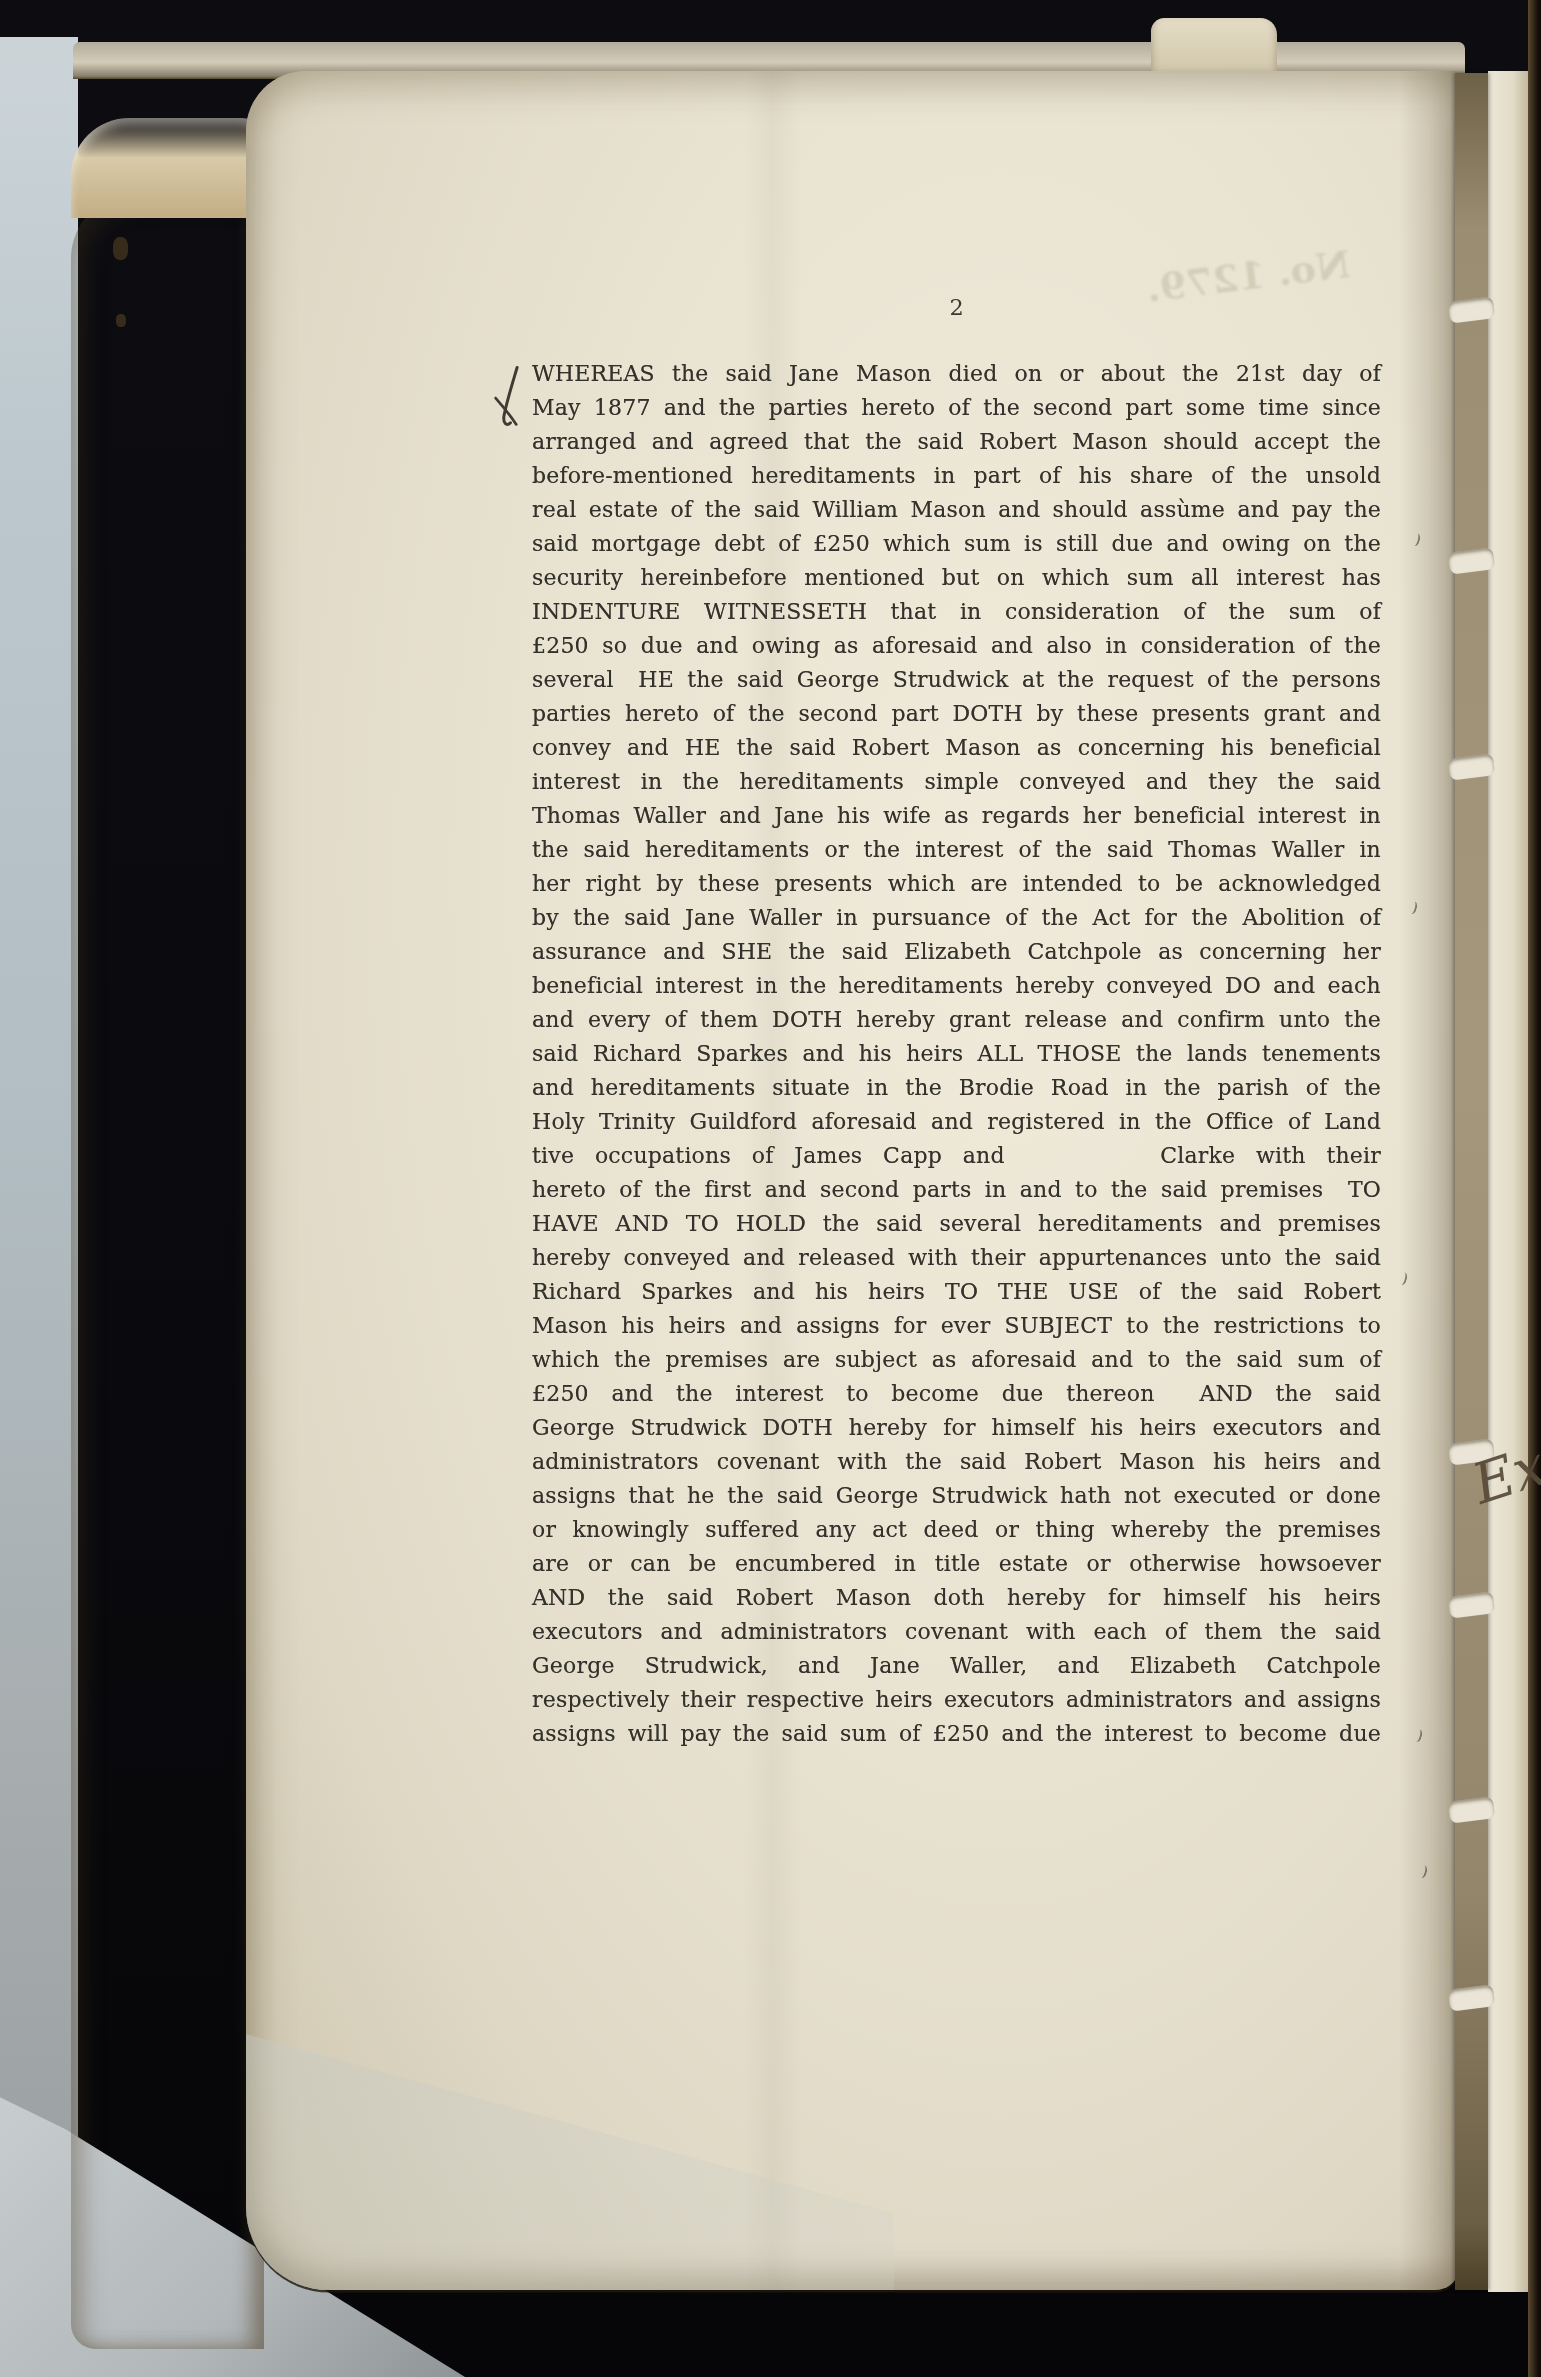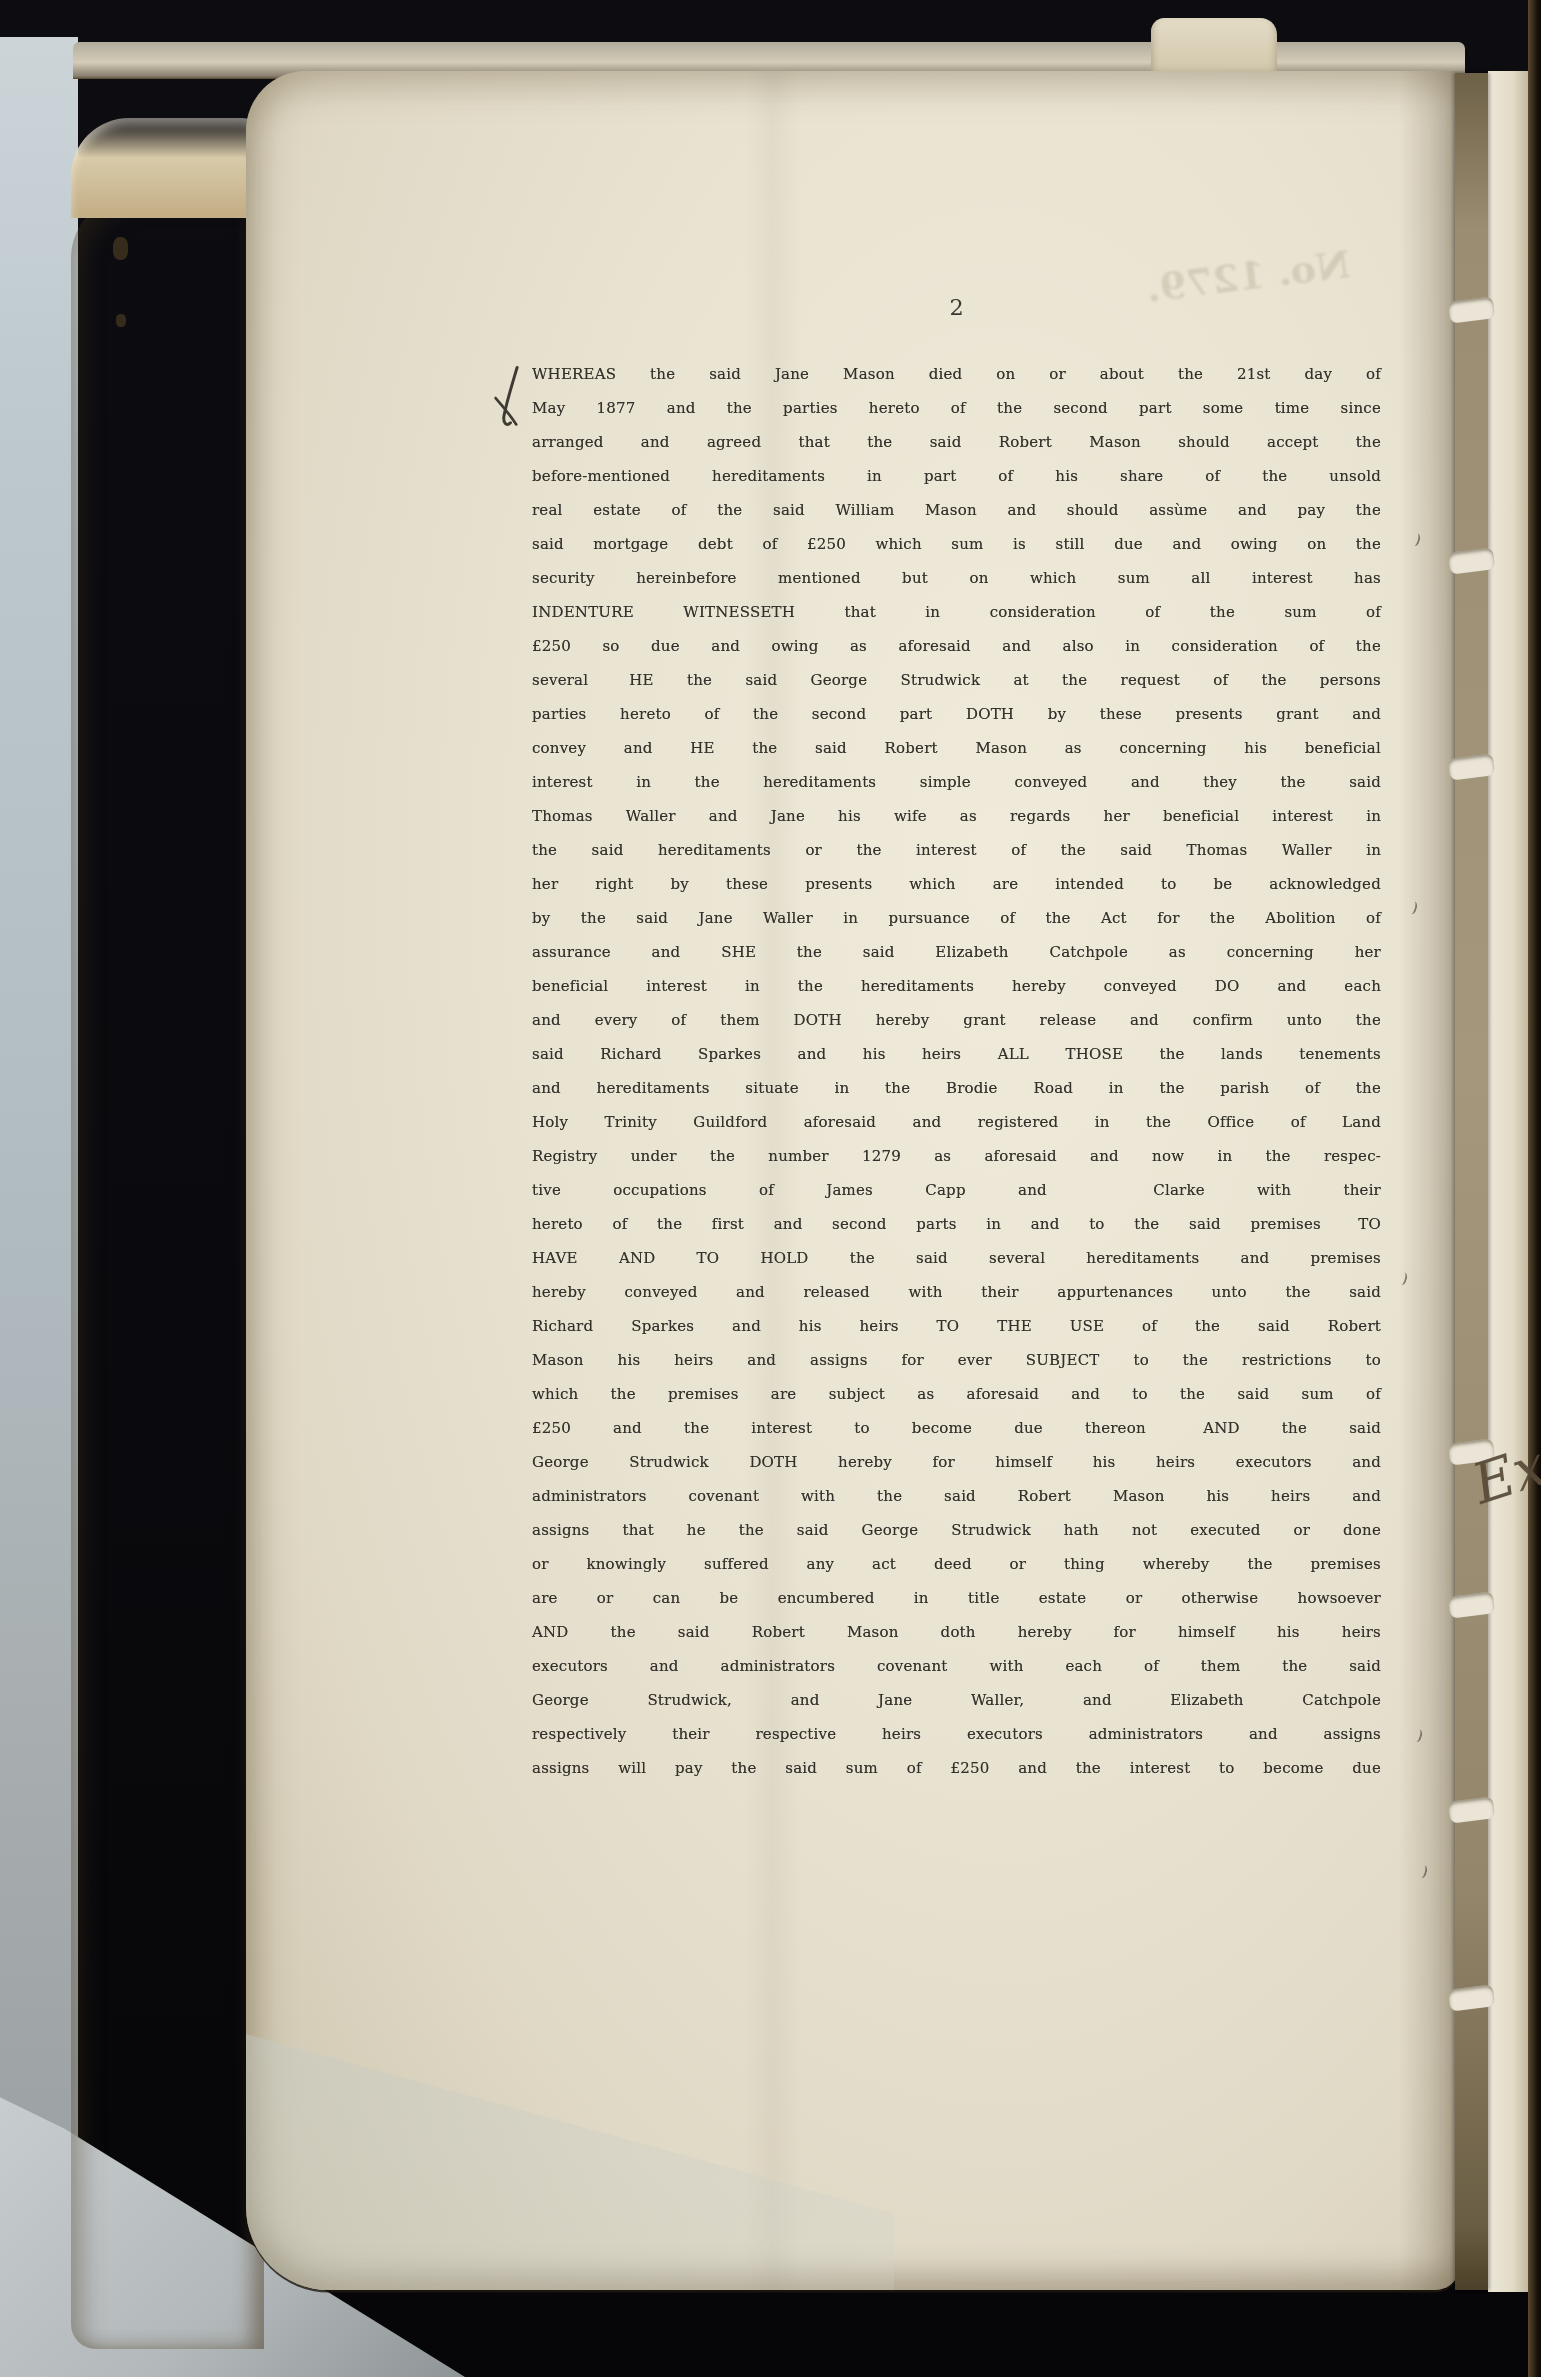--- a/index.html
+++ b/index.html
@@ -49,21 +49,21 @@
     background:linear-gradient(90deg,rgba(70,60,40,0),rgba(70,60,40,.05),rgba(70,60,40,0));}
   .tissue{position:absolute;left:0;top:1963px;width:648px;height:256px;
     clip-path:polygon(0 0,100% 70%,100% 100%,0 100%);
     background:linear-gradient(155deg,rgba(196,202,198,.42),rgba(208,211,204,.22));}
   
   .page-number{position:absolute;left:286px;top:223px;width:849px;text-align:center;
     font-size:22.4px;color:#3b3831;}
   .bleed{position:absolute;left:839px;top:186px;width:266px;font-size:38px;font-weight:bold;
     color:#a3997d;opacity:.30;transform:scaleX(-1) rotate(7deg);filter:blur(1.3px);}
   .text-block{position:absolute;left:286px;top:286px;width:849px;
-    font-size:15px;line-height:34px;color:#33312b;letter-spacing:0.2px;word-spacing:1.8px;
+    font-size:22px;line-height:34px;color:#33312b;letter-spacing:0.2px;word-spacing:1.8px;
     text-shadow:0 0 0.6px rgba(45,42,34,.55);}
   .line{text-align:justify;text-align-last:justify;}
   
   .check-svg{position:absolute;left:246px;top:294px;}
   .tick{position:absolute;width:5.8px;height:12.5px;border-right:2.5px solid #57524a;
     border-radius:60%;transform:rotate(14deg);opacity:.7;}
   .ex-script{position:absolute;left:1473px;top:1442px;font-size:56px;font-style:italic;
     color:#574a38;transform:rotate(-18deg);opacity:.92;z-index:9;}
   
   .gutter-tape{position:absolute;left:1455px;top:73px;width:33px;height:2217px;z-index:5;
@@ -120,21 +120,20 @@
         <div class="line">Thomas Waller and Jane his wife as regards her beneficial interest in</div>
         <div class="line">the said hereditaments or the interest of the said Thomas Waller in</div>
         <div class="line">her right by these presents which are intended to be acknowledged</div>
         <div class="line">by the said Jane Waller in pursuance of the Act for the Abolition of</div>
         <div class="line">assurance and SHE the said Elizabeth Catchpole as concerning her</div>
         <div class="line">beneficial interest in the hereditaments hereby conveyed DO and each</div>
         <div class="line">and every of them DOTH hereby grant release and confirm unto the</div>
         <div class="line">said Richard Sparkes and his heirs ALL THOSE the lands tenements</div>
         <div class="line">and hereditaments situate in the Brodie Road in the parish of the</div>
         <div class="line">Holy Trinity Guildford aforesaid and registered in the Office of Land</div>
-        <div class="line">Registry under the number 1279 as aforesaid and now in the respec-</div>
         <div class="line">tive occupations of James Capp and       Clarke with their</div>
         <div class="line">hereto of the first and second parts in and to the said premises  TO</div>
         <div class="line">HAVE AND TO HOLD the said several hereditaments and premises</div>
         <div class="line">hereby conveyed and released with their appurtenances unto the said</div>
         <div class="line">Richard Sparkes and his heirs TO THE USE of the said Robert</div>
         <div class="line">Mason his heirs and assigns for ever SUBJECT to the restrictions to</div>
         <div class="line">which the premises are subject as aforesaid and to the said sum of</div>
         <div class="line">£250 and the interest to become due thereon  AND the said</div>
         <div class="line">George Strudwick DOTH hereby for himself his heirs executors and</div>
         <div class="line">administrators covenant with the said Robert Mason his heirs and</div>

